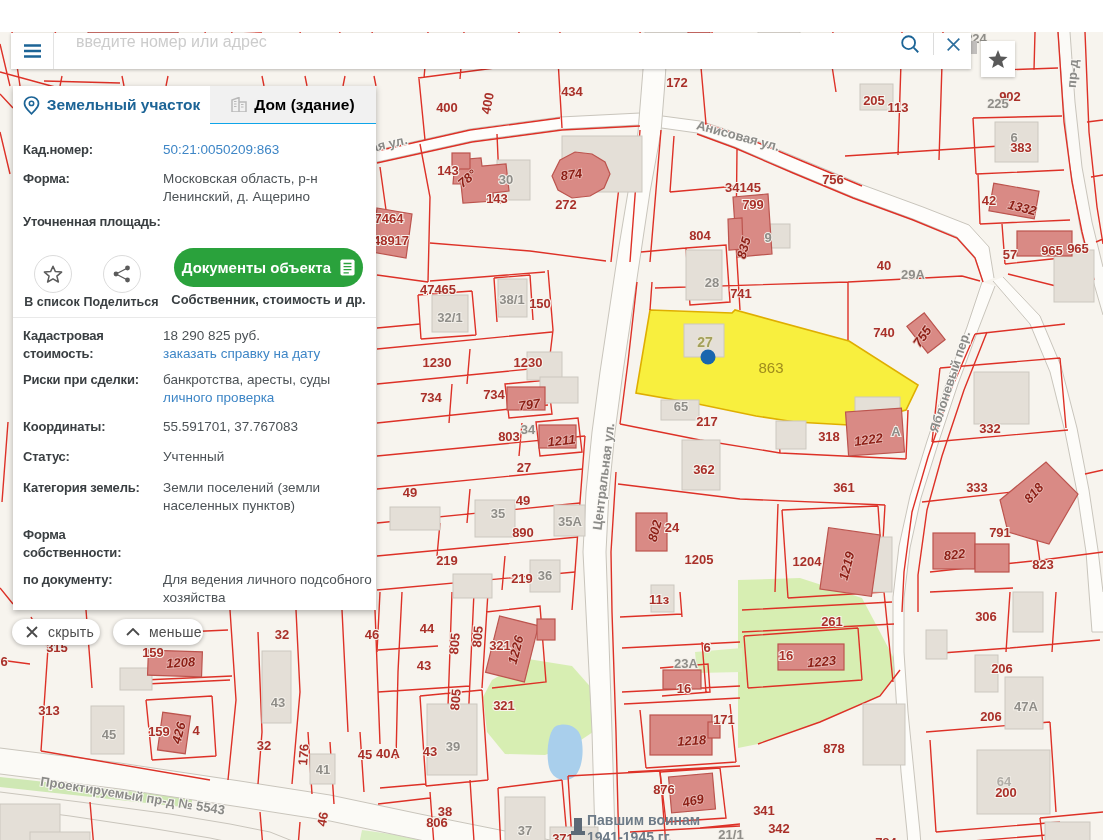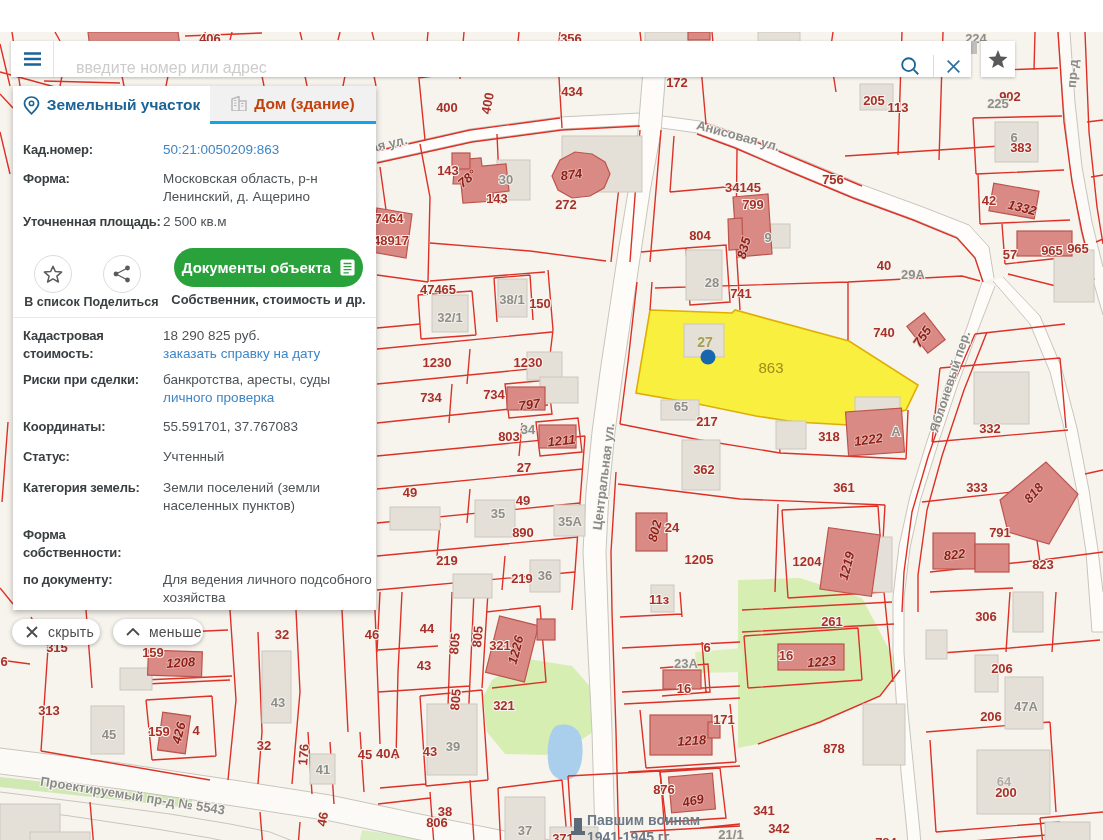--- a/index.html
+++ b/index.html
@@ -8,36 +8,36 @@
   .num{font:bold 13px "Liberation Sans",sans-serif;fill:#a93029;paint-order:stroke;stroke:#f7f4ee;stroke-width:2.2px;}
   .numi{font:italic bold 13px "Liberation Sans",sans-serif;fill:#8d1f16;paint-order:stroke;stroke:#e7b9b4;stroke-width:1.6px;}
   .numg{font:bold 13px "Liberation Sans",sans-serif;fill:#8f8d88;paint-order:stroke;stroke:#f2efe9;stroke-width:2px;}
   .street{font:bold 13px "Liberation Sans",sans-serif;fill:#8b8b88;paint-order:stroke;stroke:#faf8f4;stroke-width:2px;}
   .red{stroke:#dd3127;stroke-width:1.4;fill:none;}
   .roadl{stroke:#c9c5bc;stroke-width:1;fill:none;}
   .bldp{fill:#d98a85;stroke:#bc544e;stroke-width:1.2;}
   .bldg{fill:#e4dfd7;stroke:#ccc7bf;stroke-width:1;}
 
   
-  #searchbar{position:absolute;left:11px;top:9px;width:960px;height:36px;background:#fff;
-    box-shadow:0 1px 3px rgba(0,0,0,.25);display:flex;align-items:flex-end;}
+  #searchbar{position:absolute;left:11px;top:1px;width:960px;height:36px;background:#fff;
+    box-shadow:0 1px 3px rgba(0,0,0,.25);display:flex;align-items:flex-start;}
   #burger{width:42px;height:36px;display:flex;align-items:center;justify-content:center;border-right:1px solid #e3e3e3;}
   #searchtext{flex:1;padding-left:22px;font-size:16px;color:#ccc;}
   #sico{display:flex;align-items:center;margin-right:10px;}
   #starbox{position:absolute;left:981px;top:9px;width:34px;height:36px;background:#fff;
     box-shadow:0 1px 3px rgba(0,0,0,.25);display:flex;align-items:center;justify-content:center;}
   #scrollthumb{position:absolute;left:971px;top:9px;width:6px;height:13px;background:#c1bebc;}
 
   
   #panel{position:absolute;left:13px;top:54px;width:363px;height:524px;background:#fff;
     box-shadow:0 2px 6px rgba(0,0,0,.3);}
   #tabs{display:flex;height:38px;}
   .tab{display:flex;align-items:center;justify-content:center;font-size:15.5px;font-weight:bold;}
   #tab1{width:197px;color:#1c6496;background:#fff;}
-  #tab2{flex:1;color:#c2410c;background:#f1f1f1;border-bottom:3px solid #0ea5e9;}
+  #tab2{flex:1;color:#000000;background:#f1f1f1;border-bottom:1px solid #0ea5e9;}
   .tab svg{margin-right:7px;}
   .lab{position:absolute;left:10px;width:138px;font-size:13px;font-weight:bold;color:#3a3f42;line-height:18px;letter-spacing:-0.2px;}
   .val{position:absolute;left:150px;width:213px;font-size:13.5px;color:#4c5256;line-height:18px;}
   .lnk{color:#3e86c6;}
   .circ{position:absolute;width:36px;height:36px;border-radius:50%;border:1px solid #dcdcdc;display:flex;align-items:center;justify-content:center;}
   .circlab{position:absolute;font-size:12.5px;font-weight:bold;color:#3a3f42;white-space:nowrap;transform:translateX(-50%);}
   #greenbtn{position:absolute;left:161px;top:162px;width:189px;height:39px;background:#2aa23c;border-radius:20px;color:#fff;
      font-size:15px;font-weight:bold;display:flex;align-items:center;justify-content:center;white-space:nowrap;}
   #ownline{position:absolute;left:150px;top:206px;width:211px;font-size:13px;font-weight:bold;color:#3a4043;text-align:center;}
   #divider{position:absolute;left:0;top:231px;width:363px;height:1px;background:#e9e9e9;}
@@ -375,21 +375,20 @@
     <div class="tab" id="tab2"><svg width="16" height="15" viewBox="0 0 16 15">
             <path d="M1 15 L1 3 L8 0.5 L8 15 Z M8 5 L15 5 L15 15 L8 15" fill="none" stroke="#b9b9b9" stroke-width="1.5"></path>
             <path d="M3 4.5h2.5M3 7h2.5M3 9.5h2.5M10 7.5h2.5M10 10h2.5" stroke="#b9b9b9" stroke-width="1.1"></path>
           </svg>Дом (здание)</div>
   </div>
   <div class="lab" style="top:55px">Кад.номер:</div>
       <div class="val lnk" style="top:55px">50:21:0050209:863</div>
   <div class="lab" style="top:84px">Форма:</div>
       <div class="val" style="top:84px">Московская область, р-н Ленинский, д. Ащерино</div>
   <div class="lab" style="top:127px">Уточненная площадь:</div>
-      <div class="val" style="top:127px">2 500 кв.м</div>
   <div class="circ" style="left:21px;top:169px;">
         <svg width="20" height="19" viewBox="0 0 20 19">
           <path d="M10 1.2 L12.4 6.6 L18.6 7.1 L13.9 11.1 L15.4 17 L10 13.8 L4.6 17 L6.1 11.1 L1.4 7.1 L7.6 6.6 Z" fill="none" stroke="#5b5b5b" stroke-width="1.5" stroke-linejoin="round"></path>
         </svg>
       </div>
   <div class="circlab" style="left:39px;top:209px;">В список</div>
   <div class="circ" style="left:90px;top:169px;">
         <svg width="18" height="18" viewBox="0 0 18 18">
           <circle cx="14.5" cy="3" r="2.4" fill="#5b5b5b"></circle>
           <circle cx="3" cy="9" r="2.4" fill="#5b5b5b"></circle>

